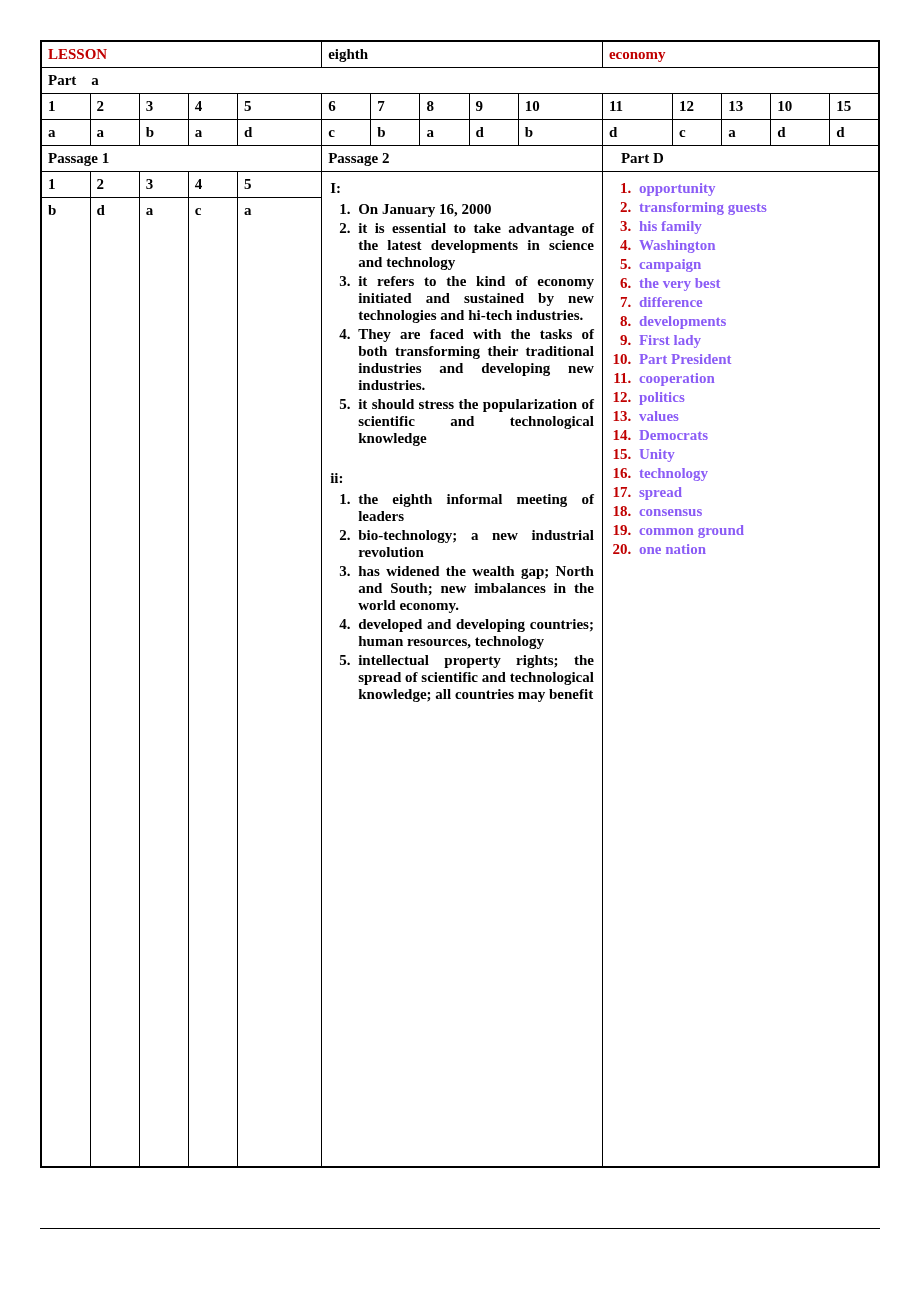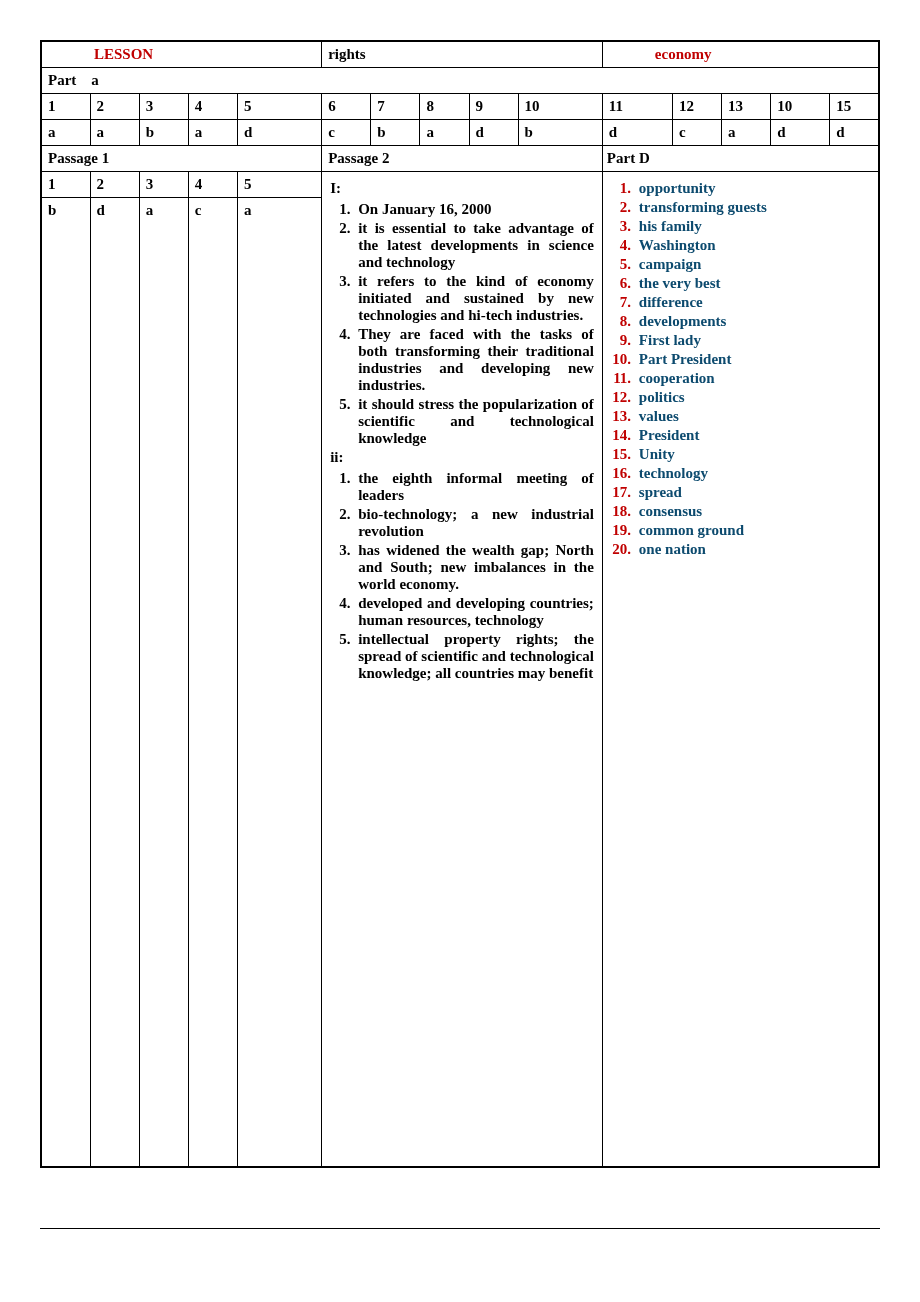--- a/index.html
+++ b/index.html
@@ -19,21 +19,20 @@
       padding: 4px 6px;
       font-size: 15px;
       font-weight: bold;
       vertical-align: top;
     }
     .thick-border {
       border: 2px solid #000;
     }
     .red {
       color: #c00000;
-      margin-left: 46px;
     }
     .content-cell {
       vertical-align: top;
       padding: 8px;
     }
     ol {
       margin: 0;
       padding-left: 24px;
       font-weight: bold;
     }
@@ -55,21 +54,21 @@
       width: 100%;
     }
     .justify-col {
       text-align: justify;
     }
     .ol-red li::marker {
       color: #c00000;
       font-weight: bold;
     }
     .ol-red li {
-      color: #0c4a6e;
+      color: #8b5cf6;
     }
     .col-narrow { width: 35px; }
     .col-med { width: 42px; }
   </style>
 </head>
 <body>
 
 <table class="thick-border">
   <colgroup>
     <col class="col-narrow">
@@ -84,21 +83,21 @@
       <col style="width:60px">
     <col style="width:50px">
       <col class="col-narrow">
       <col class="col-narrow">
       <col class="col-med">
       <col class="col-narrow">
   </colgroup>
   <tbody>
       <tr>
     <td colspan="5"><span class="red">LESSON</span></td>
-    <td colspan="5"><span>rights</span></td>
+    <td colspan="5"><span>eighth</span></td>
     <td colspan="5"><span class="red">economy</span></td>
   </tr>
   <tr>
     <td colspan="15"><span>Part</span>&nbsp;&nbsp;&nbsp;&nbsp;<span>a</span></td>
   </tr>
   <tr>
     <td>1</td>
     <td>2</td>
     <td>3</td>
     <td>4</td>
@@ -127,38 +126,38 @@
     <td>b</td>
     <td>d</td>
     <td>c</td>
     <td>a</td>
     <td>d</td>
     <td>d</td>
   </tr>
   <tr>
     <td colspan="5">Passage 1</td>
     <td colspan="5">Passage 2</td>
-    <td colspan="5" style="padding-left:4px">Part D</td>
+    <td colspan="5" style="padding-left:18px">Part D</td>
   </tr>
   <tr>
     <td>1</td>
     <td>2</td>
     <td>3</td>
     <td>4</td>
     <td>5</td>
     <td colspan="5" rowspan="2" class="content-cell justify-col">
       <p class="section-label">I:</p>
       <ol class="p2-list">
         <li>On January 16, 2000</li>
         <li>it is essential to take advantage of the latest developments in science and technology</li>
         <li>it refers to the kind of economy initiated and sustained by new technologies and hi-tech industries.</li>
         <li>They are faced with the tasks of both transforming their traditional industries and developing new industries.</li>
         <li>it should stress the popularization of scientific and technological knowledge</li>
       </ol>
-      <p class="section-label" style="margin-top:2px">ii:</p>
+      <p class="section-label" style="margin-top:23px">ii:</p>
       <ol class="p2-list">
         <li>the eighth informal meeting of leaders</li>
         <li>bio-technology; a new industrial revolution</li>
         <li>has widened the wealth gap; North and South; new imbalances in the world economy.</li>
         <li>developed and developing countries; human resources, technology</li>
         <li>intellectual property rights; the spread of scientific and technological knowledge; all countries may benefit</li>
       </ol>
     </td>
     <td colspan="5" rowspan="2" class="content-cell">
       <ol class="ol-red">
@@ -168,21 +167,21 @@
         <li>Washington</li>
         <li>campaign</li>
         <li>the very best</li>
         <li>difference</li>
         <li>developments</li>
         <li>First  lady</li>
         <li>Part President</li>
         <li>cooperation</li>
         <li>politics</li>
         <li>values</li>
-        <li>President</li>
+        <li>Democrats</li>
         <li>Unity</li>
         <li>technology</li>
         <li>spread</li>
         <li>consensus</li>
         <li>common ground</li>
         <li>one nation</li>
       </ol>
     </td>
   </tr>
   <tr>

